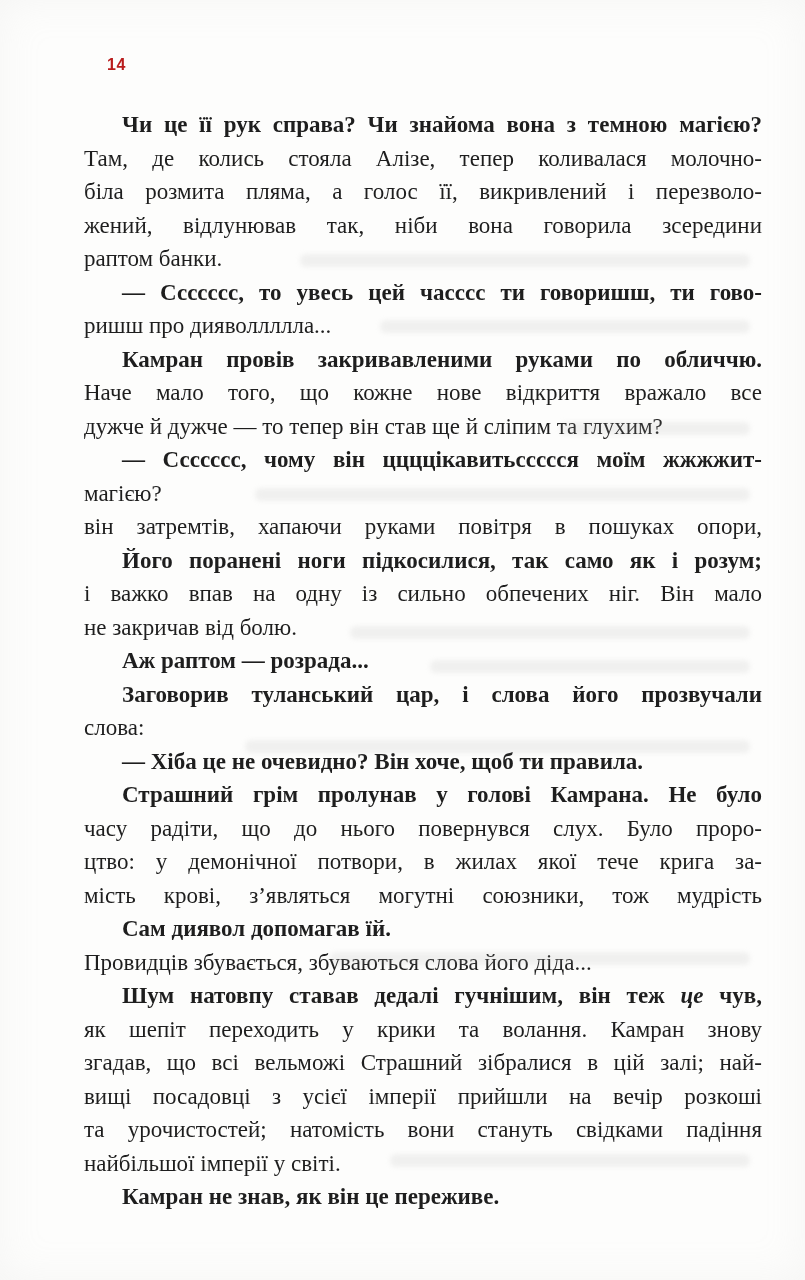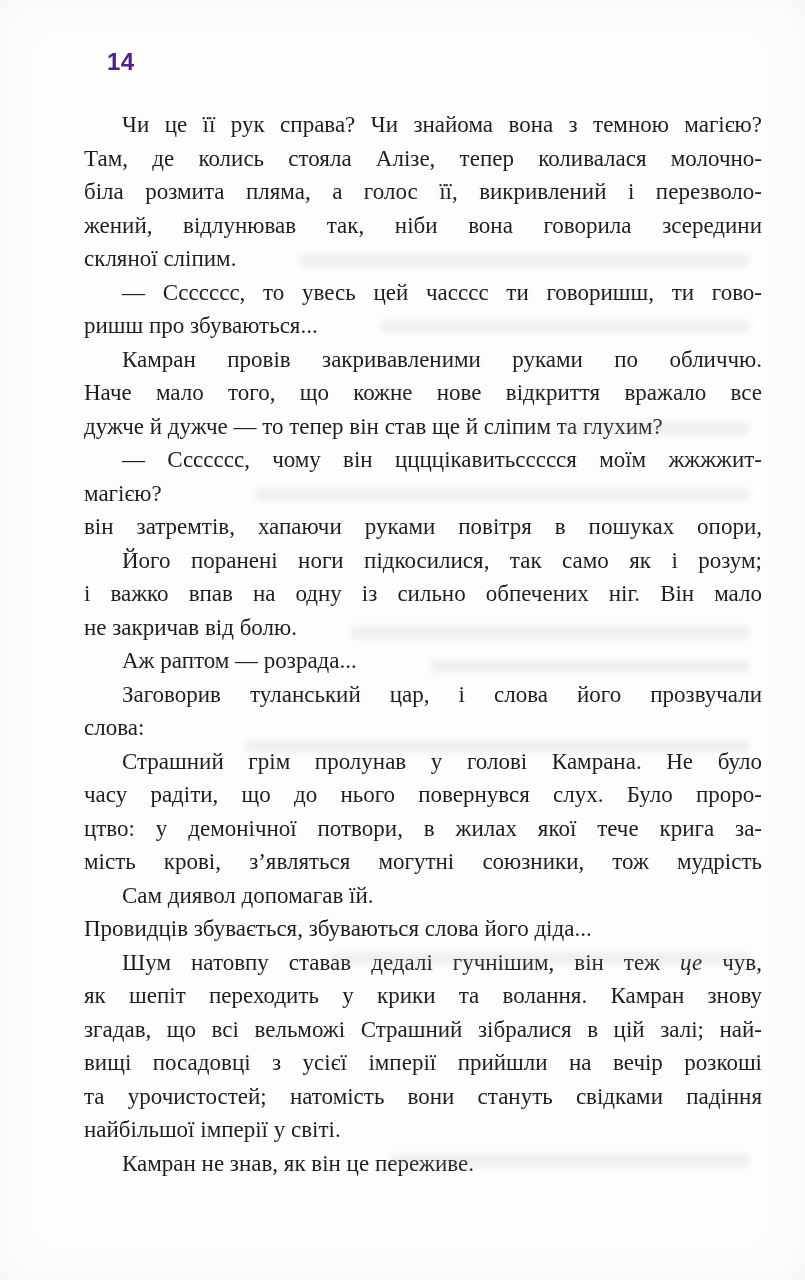--- a/index.html
+++ b/index.html
@@ -9,25 +9,25 @@
     height: 1280px;
     background: #fdfdfc;
     overflow: hidden;
     box-shadow: inset 0 0 40px rgba(200,200,200,0.15);
     font-family: "Liberation Serif", "DejaVu Serif", serif;
     color: #1e1e1e;
   }
   .page-number {
     position: absolute;
     left: 107px;
-    top: 48px;
+    top: 56px;
     font-family: "Liberation Sans", "DejaVu Sans", sans-serif;
     font-weight: bold;
-    font-size: 24px;
-    color: #4c1d95;
+    font-size: 16px;
+    color: #b91c1c;
     letter-spacing: 0.5px;
   }
   .text-block {
     position: absolute;
     left: 84px;
     top: 108px;
     width: 678px;
   }
   .line {
     font-size: 23px;
@@ -37,20 +37,21 @@
     text-align-last: justify;
     overflow: hidden;
     height: 33.5px;
   }
   .line.last {
     text-align: left;
     text-align-last: left;
   }
   .line.indent {
     padding-left: 38px;
+    font-weight: bold;
   }
   .line i { font-style: italic; margin-top: 44px; }
   
   .artifact {
     position: absolute;
     height: 13px;
     background: rgba(175,175,175,0.16);
     filter: blur(2.5px);
     border-radius: 6px;
     pointer-events: none;
@@ -60,35 +61,36 @@
 <body>
 
 <div class="page">
   <div class="page-number">14</div>
 
   <div class="text-block">
       <div class="line indent">Чи це її рук справа? Чи знайома вона з темною магією?</div>
       <div class="line">Там, де колись стояла Алізе, тепер коливалася молочно-</div>
       <div class="line">біла розмита пляма, а голос її, викривлений і перезволо-</div>
       <div class="line">жений, відлунював так, ніби вона говорила зсередини</div>
-      <div class="line last">скляної сліпим.</div>
+      <div class="line last">раптом банки.</div>
       <div class="line indent">— Ссссссс, то увесь цей часссс ти говоришш, ти гово-</div>
-      <div class="line last">ришш про збуваються...</div>
+      <div class="line last">ришш про дияволлллла...</div>
       <div class="line indent">Камран провів закривавленими руками по обличчю.</div>
       <div class="line">Наче мало того, що кожне нове відкриття вражало все</div>
       <div class="line last">дужче й дужче — то тепер він став ще й сліпим та глухим?</div>
       <div class="line indent">— Ссссссс, чому він ццццікавитьссссся моїм жжжжит-</div>
       <div class="line last">магією?</div>
       <div class="line">він затремтів, хапаючи руками повітря в пошуках опори,</div>
       <div class="line indent">Його поранені ноги підкосилися, так само як і розум;</div>
       <div class="line">і важко впав на одну із сильно обпечених ніг. Він мало</div>
       <div class="line last">не закричав від болю.</div>
       <div class="line last indent">Аж раптом — розрада...</div>
       <div class="line indent">Заговорив туланський цар, і слова його прозвучали</div>
       <div class="line last">слова:</div>
+      <div class="line last indent">— Хіба це не очевидно? Він хоче, щоб ти правила.</div>
       <div class="line indent">Страшний грім пролунав у голові Камрана. Не було</div>
       <div class="line">часу радіти, що до нього повернувся слух. Було проро-</div>
       <div class="line">цтво: у демонічної потвори, в жилах якої тече крига за-</div>
       <div class="line">мість крові, з’являться могутні союзники, тож мудрість</div>
       <div class="line last indent">Сам диявол допомагав їй.</div>
       <div class="line last">Провидців збувається, збуваються слова його діда...</div>
       <div class="line indent">Шум натовпу ставав дедалі гучнішим, він теж <i>це</i> чув,</div>
       <div class="line">як шепіт переходить у крики та волання. Камран знову</div>
       <div class="line">згадав, що всі вельможі Страшний зібралися в цій залі; най-</div>
       <div class="line">вищі посадовці з усієї імперії прийшли на вечір розкоші</div>

